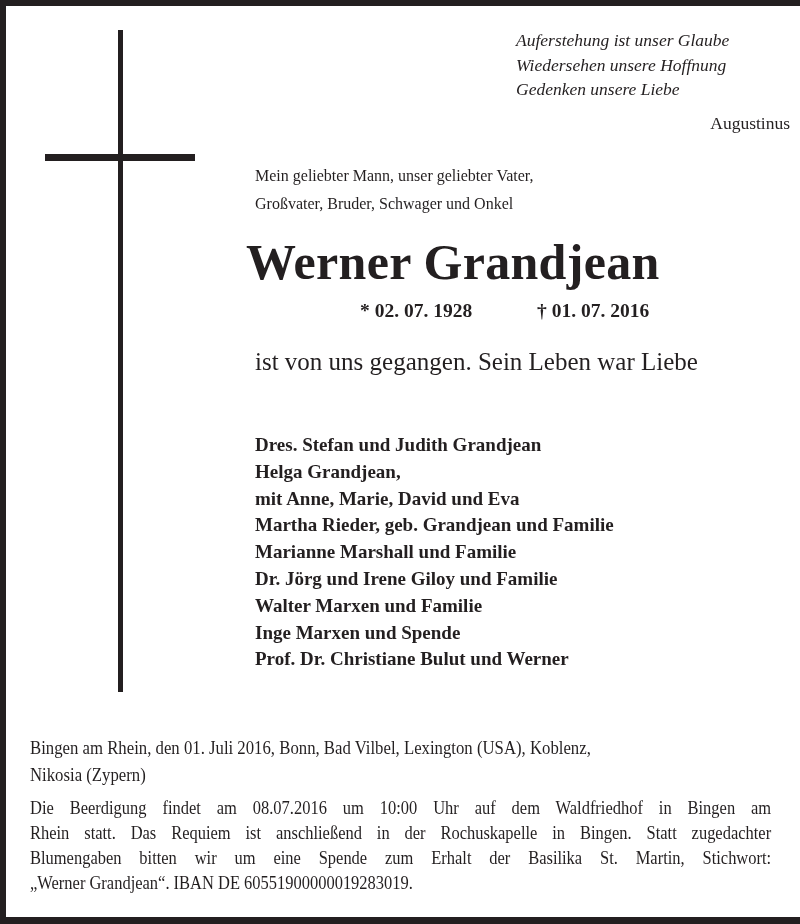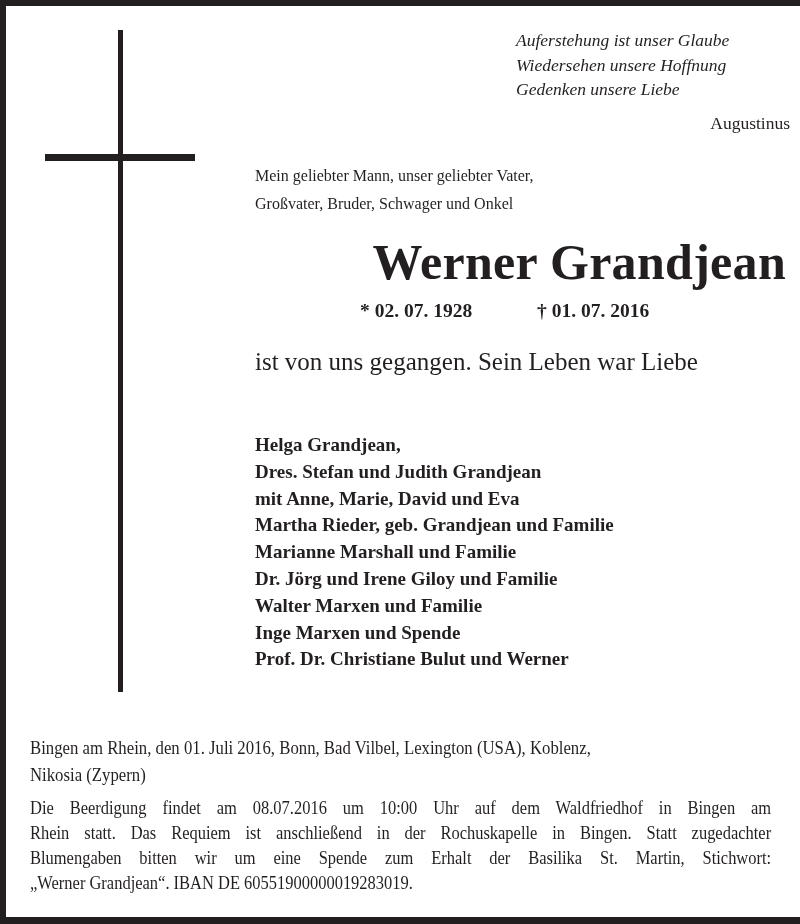--- a/index.html
+++ b/index.html
@@ -29,21 +29,21 @@
   .motto div { white-space: nowrap; }
   .motto-author {
     position: absolute; right: 34px; top: 106px;
     font-size: 17.5px; line-height: 22px; text-align: right;
   }
   .intro {
     position: absolute; left: 249px; top: 156px;
     font-size: 16px; line-height: 28px; white-space: nowrap;
   }
   .name {
-    position: absolute; left: 240px; top: 226px; width: 540px; text-align: right;
+    position: absolute; left: 240px; top: 226px; width: 540px; text-align: left;
     font-weight: bold; font-size: 50px; line-height: 60px; letter-spacing: 0.3px;
     white-space: nowrap;
   }
   .dates {
     position: absolute; left: 240px; top: 292px; width: 540px;
     font-weight: bold; font-size: 19.5px; line-height: 26px; white-space: nowrap;
   }
   .dates .birth { position: absolute; left: 114px; }
   .dates .death { position: absolute; left: 291px; }
   .tribute {
@@ -92,22 +92,22 @@
   <div class="dates">
     <span class="birth">* 02. 07. 1928</span>
     <span class="death">† 01. 07. 2016</span>
   </div>
 
   <div class="tribute">
     <div>ist von uns gegangen. Sein Leben war Liebe</div>
   </div>
 
   <div class="mourners">
+    <div>Dres. Stefan und Judith Grandjean</div>
     <div>Helga Grandjean,</div>
-    <div>Dres. Stefan und Judith Grandjean</div>
     <div>mit Anne, Marie, David und Eva</div>
     <div>Martha Rieder, geb. Grandjean und Familie</div>
     <div>Marianne Marshall und Familie</div>
     <div>Dr. Jörg und Irene Giloy und Familie</div>
     <div>Walter Marxen und Familie</div>
     <div>Inge Marxen und Spende</div>
     <div>Prof. Dr. Christiane Bulut und Werner</div>
   </div>
 
   <div class="footer-location">

